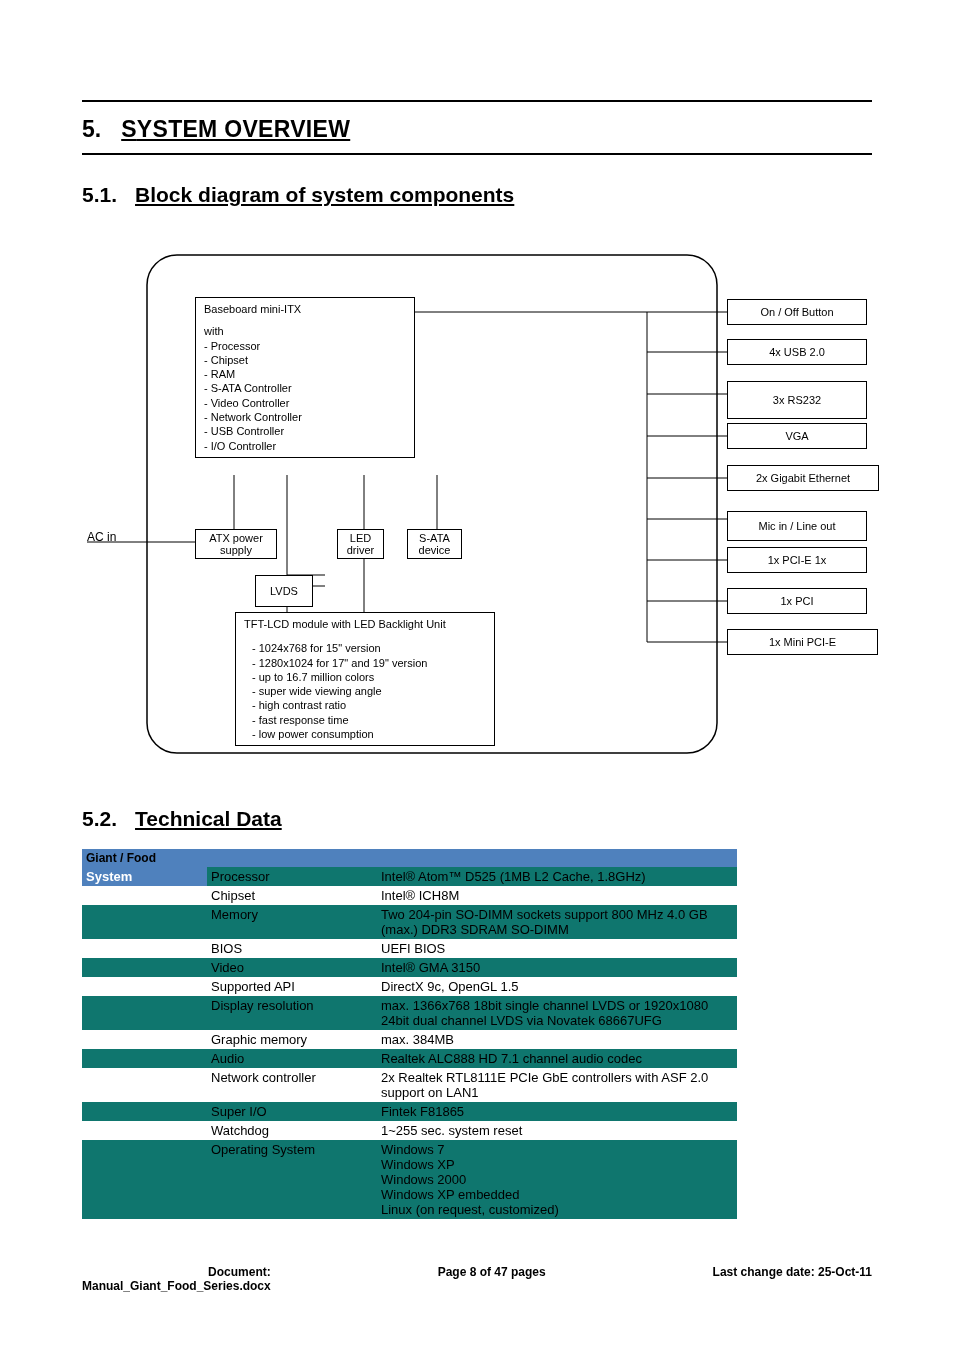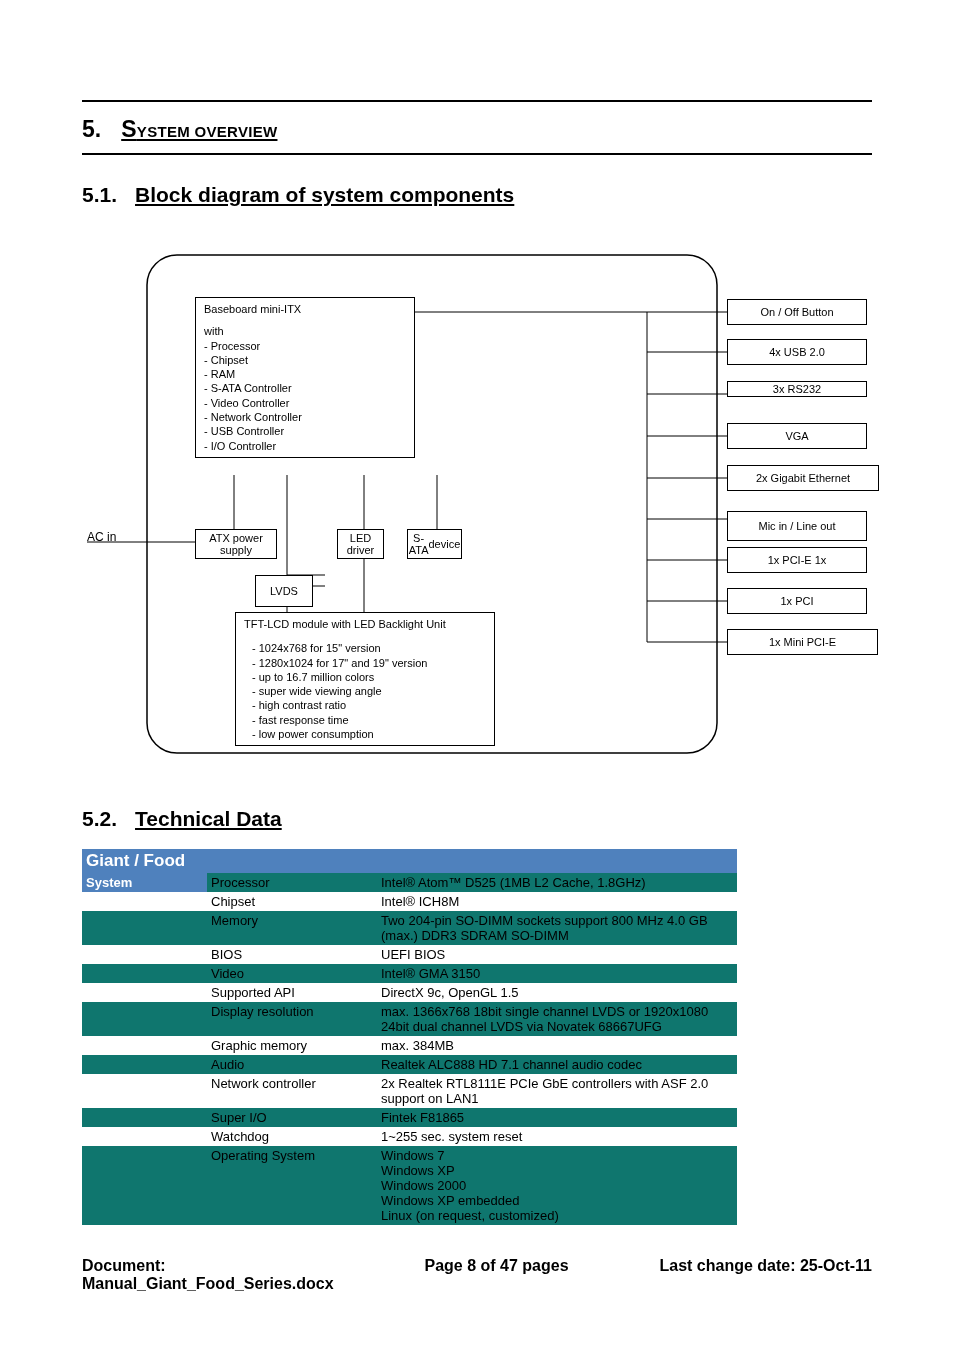--- a/index.html
+++ b/index.html
@@ -52,42 +52,43 @@
   .dlabel { position: absolute; font-size: 12px; }
   svg.diagram-svg { position: absolute; top:0; left:0; width:780px; height:510px; pointer-events:none; }
   
   table.specs {
     border-collapse: collapse;
     width: 655px;
     font-size: 13px;
     margin-top: 18px;
   }
   table.specs td, table.specs th { padding: 2px 4px; text-align: left; vertical-align: top; }
-  .hdr-row td { background: #4f81bd; color: #ffffff; font-weight: bold; font-size:17px; padding:4px 6px; }
+  .hdr-row td { background: #4f81bd; color: #000000; font-weight: bold; font-size:12px; padding:4px 6px; }
   .shade { background: #0f766e; }
   .col1 { width: 125px; }
   .col2 { width: 170px; }
   .col3 { width: 360px; }
   
   .footer {
     position: absolute;
     left: 82px; right: 82px; bottom: 58px;
-    font-size: 16px;
+    font-size: 12px;
     font-weight: bold;
     display: flex;
     justify-content: space-between;
+    text-align: right;
   }
 </style>
 </head>
 <body>
 
 <div class="top-rule"></div>
 <h1 class="section">
   <span class="num">5.</span>
-  <span class="title">S<span style="font-size:15px">YSTEM OVERVIEW</span></span>
+  <span class="title">S<span style="font-size:23px">YSTEM OVERVIEW</span></span>
 </h1>
 <div class="bottom-rule"></div>
 
 <h2 class="subsection">
   <span>5.1.</span>
   <span class="title">Block diagram of system components</span>
 </h2>
 
 <div class="diagram-wrap">
   <svg class="diagram-svg">
@@ -142,21 +143,21 @@
   </div>
 
   <div class="dbox center" style="left:108px; top:282px; width:82px; height:30px; line-height:1.1; flex-direction:column">
     <span>ATX power</span>
     <span>supply</span>
   </div>
   <div class="dbox center" style="left:250px; top:282px; width:47px; height:30px; line-height:1.1; flex-direction:column">
     <span>LED</span>
     <span>driver</span>
   </div>
-  <div class="dbox center" style="left:320px; top:282px; width:55px; height:30px; line-height:1.1; ">
+  <div class="dbox center" style="left:320px; top:282px; width:55px; height:30px; line-height:1.1; flex-direction:column">
     <span>S-ATA</span>
     <span>device</span>
   </div>
 
   <div class="dbox center" style="left:168px; top:328px; width:58px; height:32px; padding:12px">LVDS</div>
 
   <div class="dbox" style="left:148px; top:365px; width:260px;">
     <div>TFT-LCD module with LED Backlight Unit</div>
     <div style="height:10px"></div>
     <div style="padding-left:8px">
@@ -165,21 +166,21 @@
         <div>- up to 16.7 million colors</div>
         <div>- super wide viewing angle</div>
         <div>- high contrast ratio</div>
         <div>- fast response time</div>
         <div>- low power consumption</div>
       </div>
   </div>
 
   <div class="dbox center" style="left:640px; top:52px; width:140px; height:26px;">On / Off Button</div>
   <div class="dbox center" style="left:640px; top:92px; width:140px; height:26px;">4x USB 2.0</div>
-  <div class="dbox center" style="left:640px; top:134px; width:140px; height:16px;">3x RS232</div>
+  <div class="dbox center" style="left:640px; top:134px; width:140px; height:38px;">3x RS232</div>
   <div class="dbox center" style="left:640px; top:176px; width:140px; height:26px;">VGA</div>
   <div class="dbox center" style="left:640px; top:218px; width:152px; height:26px;">2x Gigabit Ethernet</div>
   <div class="dbox center" style="left:640px; top:264px; width:140px; height:30px;">Mic in / Line out</div>
   <div class="dbox center" style="left:640px; top:300px; width:140px; height:26px;">1x PCI-E 1x</div>
   <div class="dbox center" style="left:640px; top:341px; width:140px; height:26px;">1x PCI</div>
   <div class="dbox center" style="left:640px; top:382px; width:151px; height:26px;">1x Mini PCI-E</div>
 </div>
 
 <h2 class="subsection">
   <span>5.2.</span>

